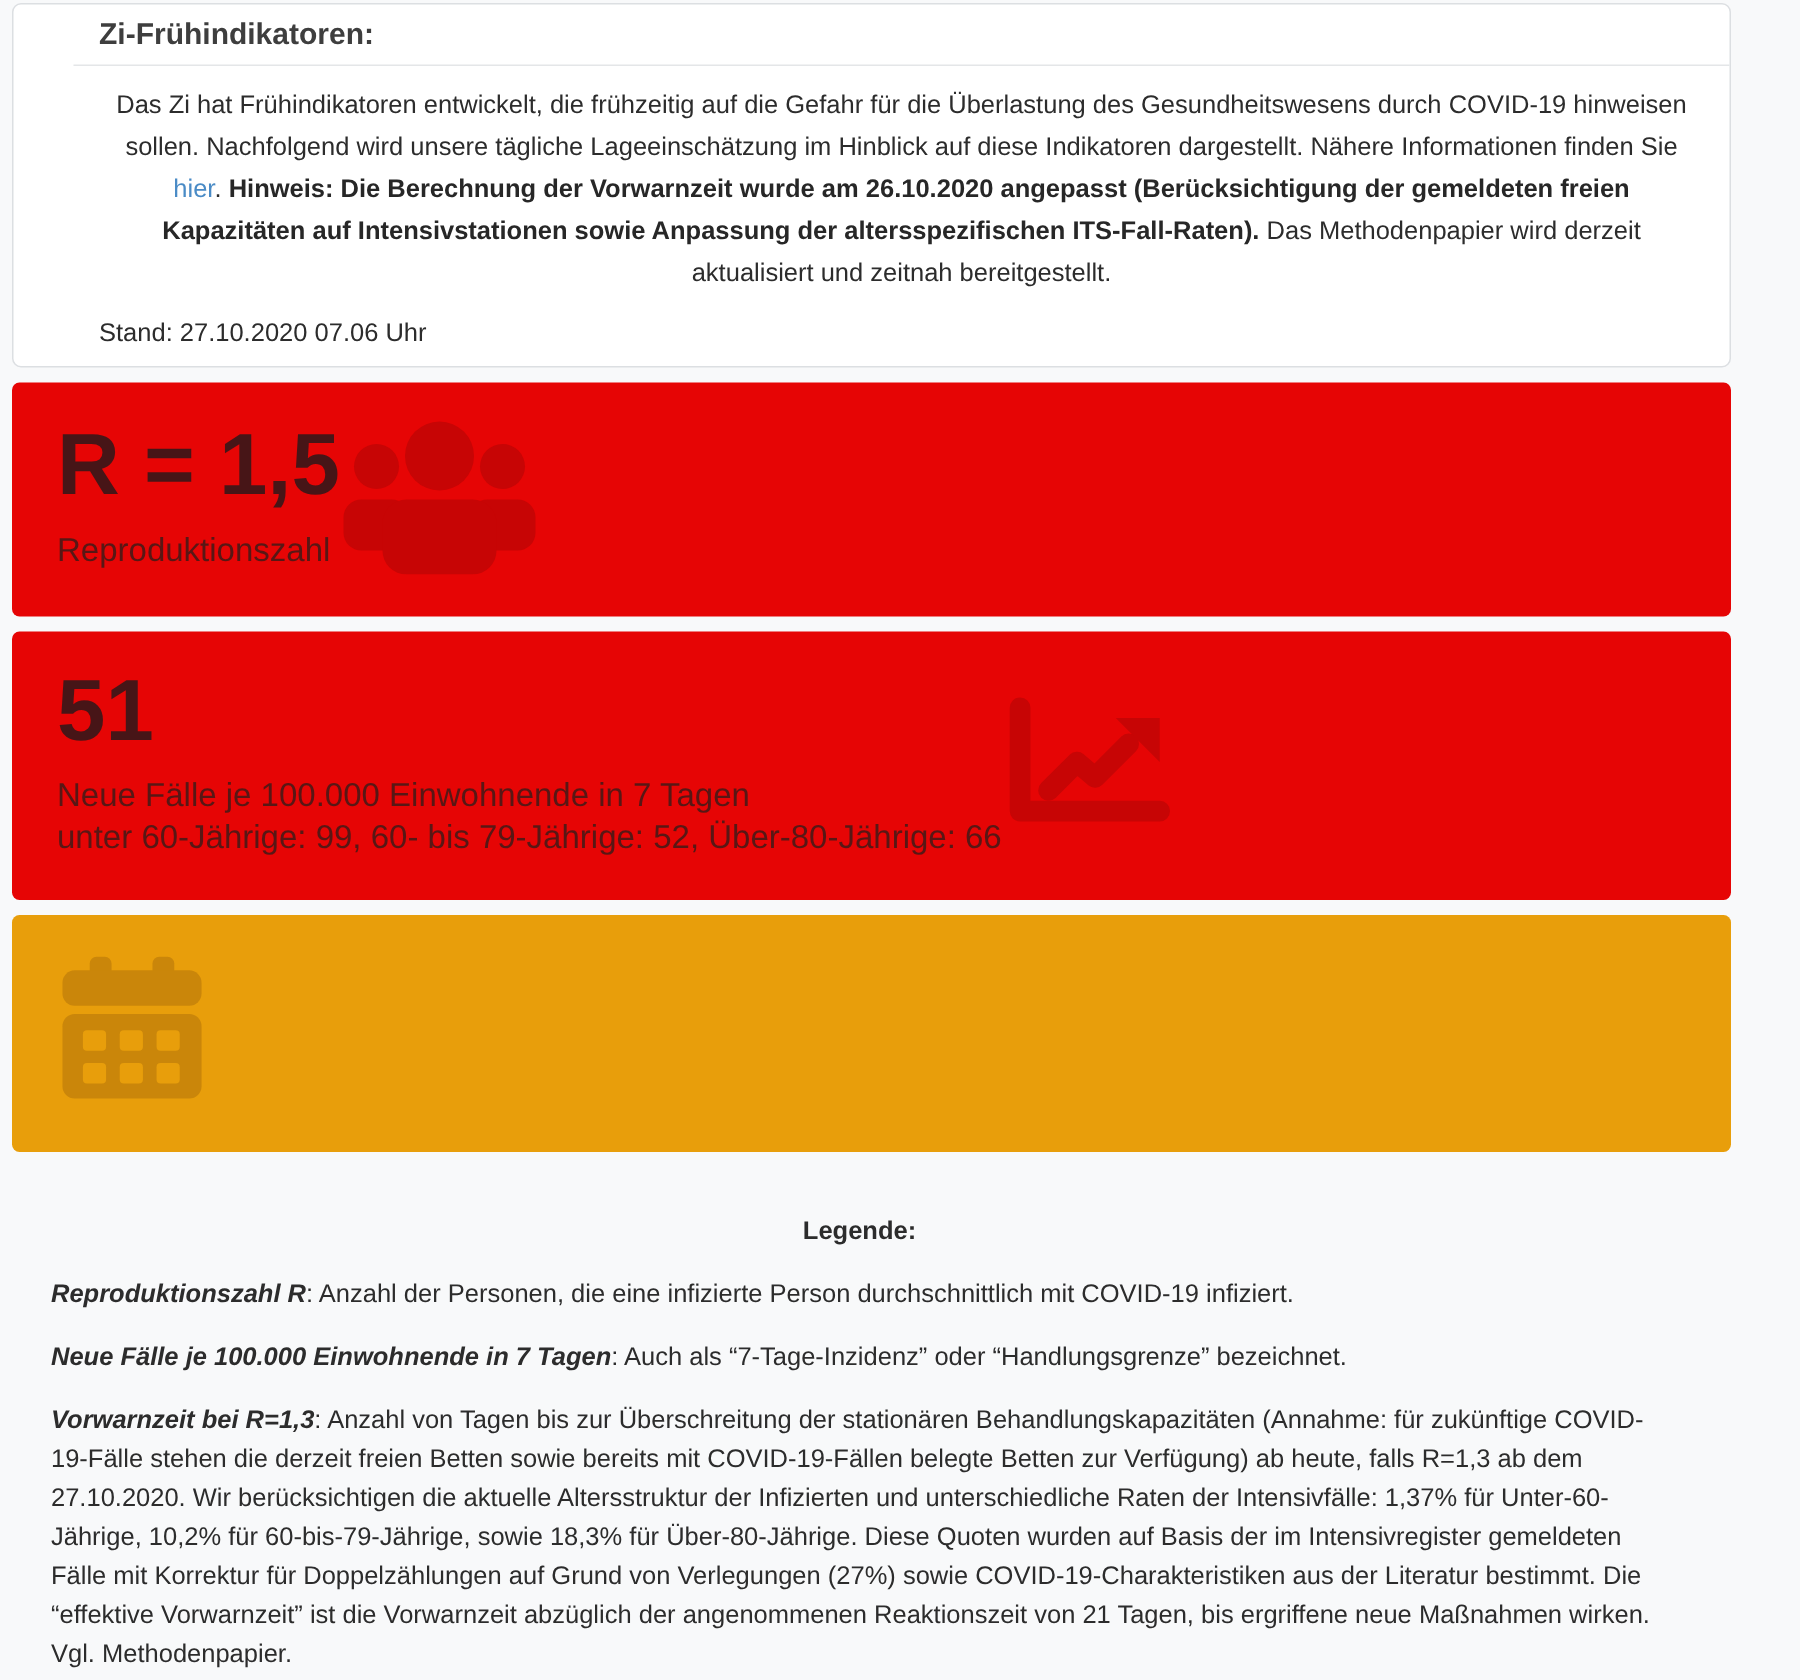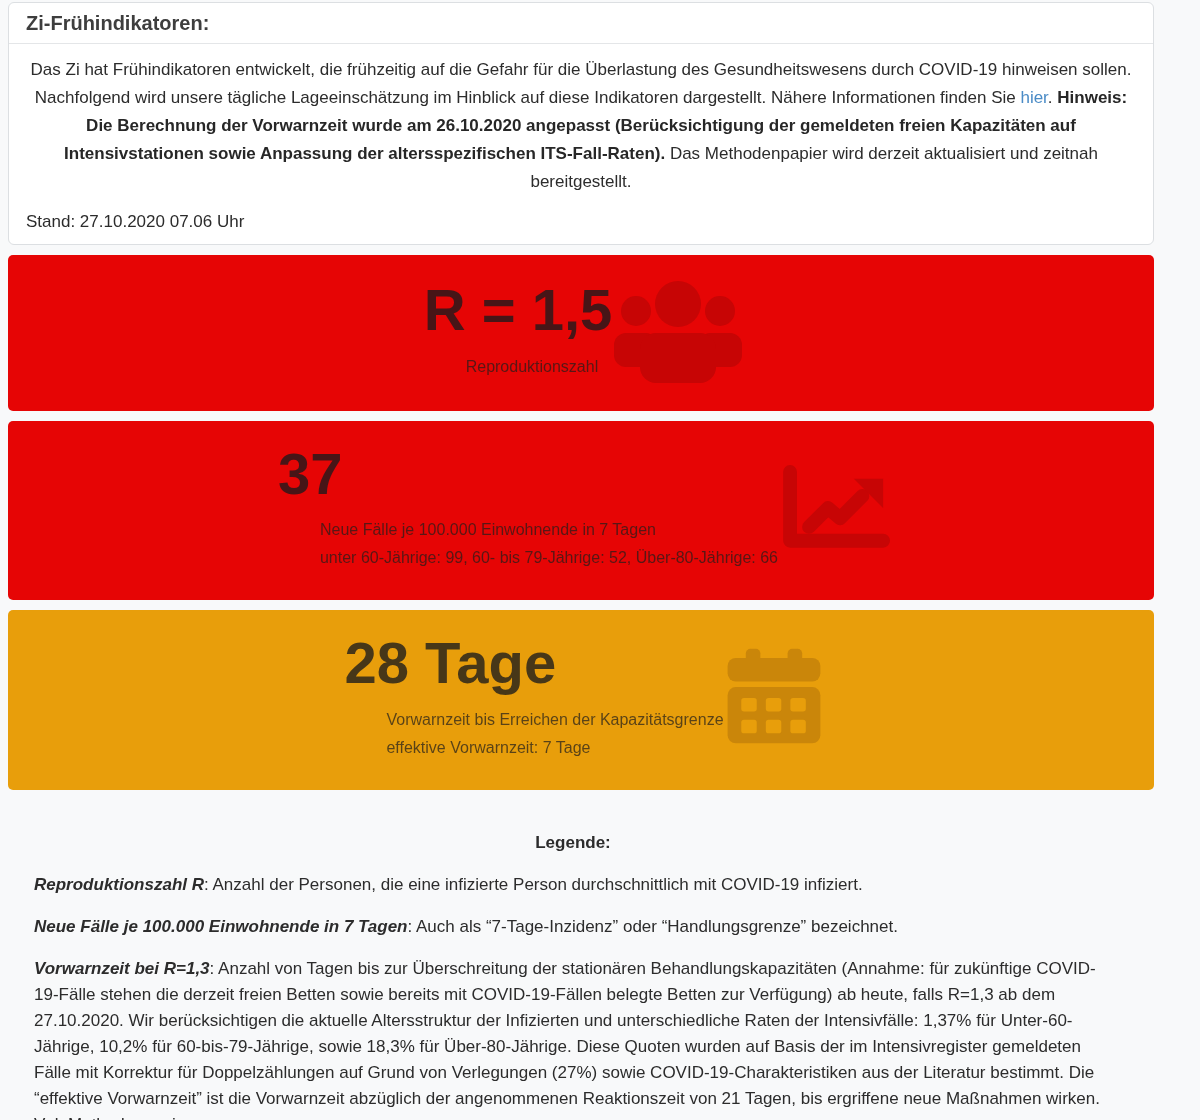--- a/index.html
+++ b/index.html
@@ -6,42 +6,42 @@
   html, body { margin: 0; padding: 0; }
   body {
     width: 1200px; height: 1120px; overflow: hidden;
     background: #f8f9fa;
     font-family: "Liberation Sans", sans-serif;
     color: #2c2c2c;
   }
   .content { margin: 2px 0 0 8px; width: 1146px; }
 
   
-  .info-box { background: #fff; border: 1px solid #dcdfe2; border-radius: 6px; }
+  .info-box { background: #fff; border: 1px solid #dcdfe2; border-radius: 6px; padding-left: 40px; }
   .info-box-header { padding: 9px 17px 8px; border-bottom: 1px solid #e4e6e8; }
   .info-box-title { margin: 0; font-size: 20px; font-weight: bold; color: #3e3e3e; }
   .info-box-body { padding: 12px 17px 10px; }
   .intro { margin: 0; font-size: 17px; line-height: 28px; color: #2c2c2c; text-align: center; }
   .intro a { text-decoration: none; cursor: pointer; }
   .intro b { color: #272727; }
   .stand { margin: 14px 0 0; font-size: 17px; line-height: 24px; color: #2c2c2c; }
 
   
   .card {
     border-radius: 5px; margin-top: 10px;
     padding: 22px 24px 28px 30px;
-    display: flex; justify-content: center; align-items: center;
+    display: flex; justify-content: flex-start; align-items: center;
   }
   .card:first-of-type { margin-top: 10px; }
   .card-value {
     font-size: 58px; font-weight: bold; line-height: 1.06;
     color: rgba(26, 26, 28, 0.78); letter-spacing: 0;
   }
   .card-lines { margin-top: 12px; }
-  .card-line { font-size: 16px; line-height: 28px; color: rgba(33, 30, 28, 0.72); margin-left: 42px; }
+  .card-line { font-size: 22px; line-height: 28px; color: rgba(33, 30, 28, 0.72); }
   .card-icon { flex-shrink: 0; }
 
   
   .legend { margin: 40px 26px 0 10px; font-size: 17px; line-height: 26px; color: #2c2c2c; }
   .legend-heading { margin: 0; font-weight: bold; text-align: center; }
   .legend-item { margin: 16px; }
   .legend-term { font-weight: bold; font-style: italic; }
 
   
   .bottom-panel { margin-top: 26px; height: 60px; background: #fff; border: 1px solid #dcdfe2; border-radius: 6px; }
@@ -73,45 +73,38 @@
       <circle cx="108" cy="34" r="15"></circle>
       <rect x="2" y="56" width="44" height="34" rx="12"></rect>
       <rect x="86" y="56" width="44" height="34" rx="12"></rect>
       <circle cx="66" cy="27" r="23"></circle>
       <rect x="28" y="56" width="76" height="50" rx="16"></rect>
     </svg>
   </section>
 
   <section class="card" style="background-color: rgb(230, 5, 5);">
     <div class="card-text">
-      <div class="card-value">37</div>
+      <div class="card-value">51</div>
       <div class="card-lines">
         <div class="card-line">Neue Fälle je 100.000 Einwohnende in 7 Tagen</div>
         <div class="card-line">unter 60-Jährige: 99, 60- bis 79-Jährige: 52, Über-80-Jährige: 66</div>
       </div>
     </div>
     <svg class="card-icon" width="112" height="92" viewBox="0 0 130 104">
       <g fill="none" stroke-width="16" stroke-linecap="round" stroke-linejoin="round" stroke="#c70505">
         <path d="M14 10 V90 H122"></path>
         <path d="M36 74 L58 52 L72 64 L98 38"></path>
       </g>
       <g fill="#c70505">
         <polygon points="88,18 122,18 122,52"></polygon>
       </g>
     </svg>
   </section>
 
   <section class="card" style="background-color: rgb(232, 158, 11);">
-    <div class="card-text">
-      <div class="card-value">28 Tage</div>
-      <div class="card-lines">
-        <div class="card-line">Vorwarnzeit bis Erreichen der Kapazitätsgrenze</div>
-        <div class="card-line">effektive Vorwarnzeit: 7 Tage</div>
-      </div>
-    </div>
     <svg class="card-icon" width="100" height="108" viewBox="0 0 110 110">
       <g fill="#ca860a">
         <rect x="24" y="2" width="16" height="22" rx="5"></rect>
         <rect x="70" y="2" width="16" height="22" rx="5"></rect>
         <rect x="4" y="12" width="102" height="26" rx="9"></rect>
         <rect x="4" y="44" width="102" height="62" rx="9"></rect>
       </g>
       <g fill="#e89e0b">
         <rect x="19" y="56" width="17" height="15" rx="3"></rect>
         <rect x="46" y="56" width="17" height="15" rx="3"></rect>

